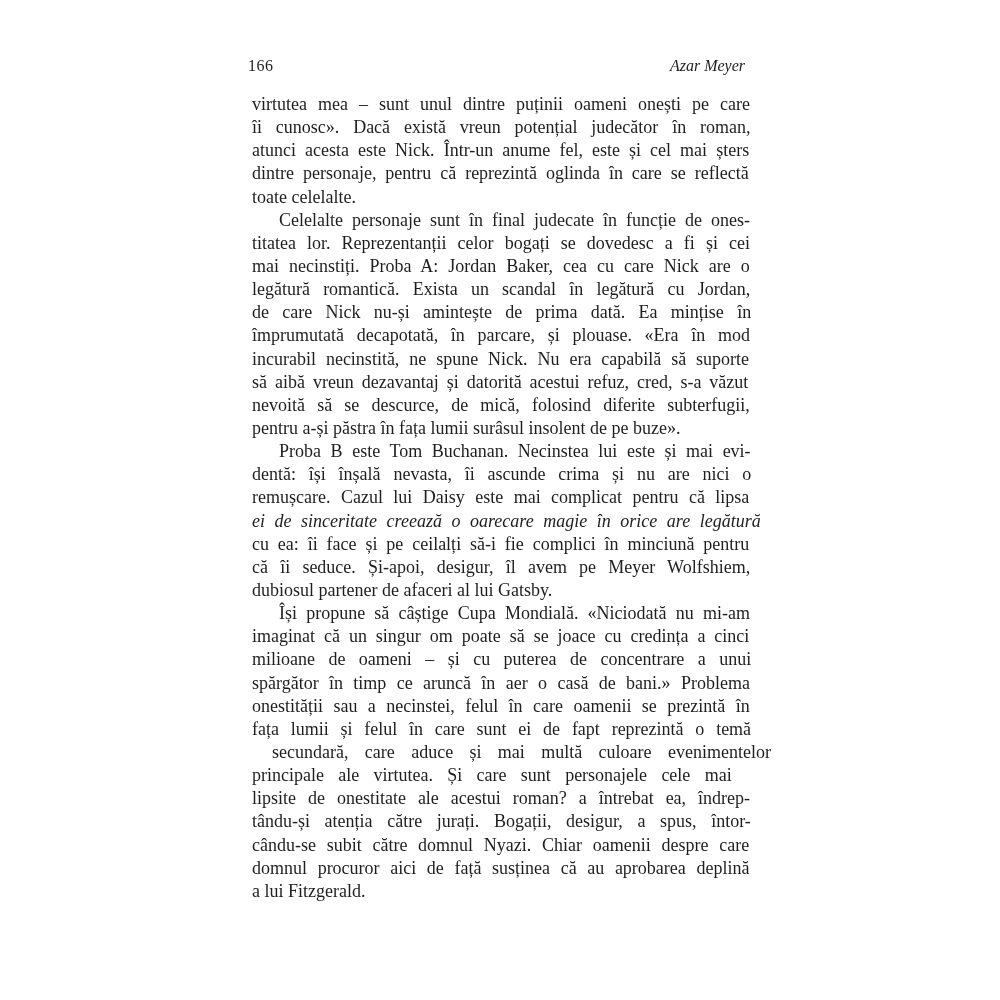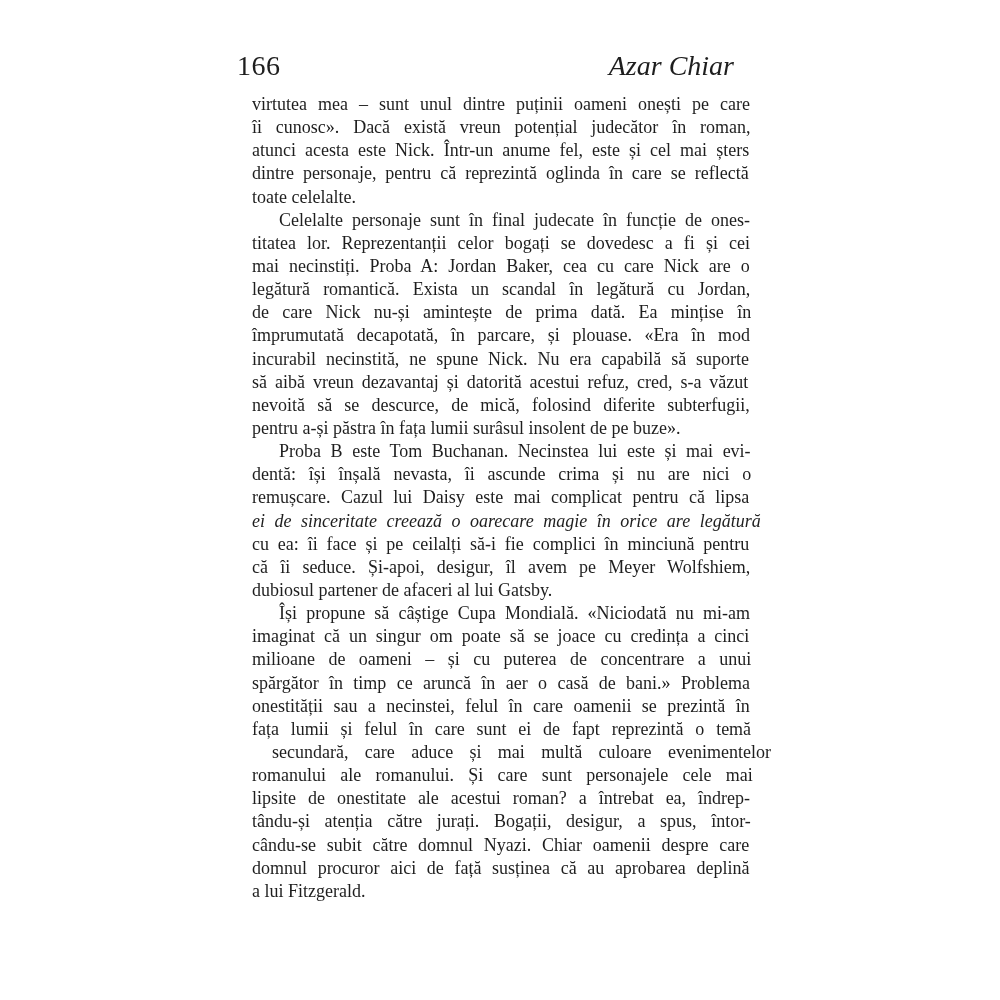--- a/index.html
+++ b/index.html
@@ -11,28 +11,28 @@
     position: relative;
     width: 1000px;
     height: 1000px;
     background: #ffffff;
     color: #1e1e1e;
     font-family: "Liberation Serif", "DejaVu Serif", serif;
     overflow: hidden;
   }
   .header {
     position: absolute;
-    left: 237px;
+    left: 248px;
     top: 54px;
     width: 522px;
     height: 24px;
     display: flex;
     justify-content: space-between;
     align-items: baseline;
-    font-size: 28px;
+    font-size: 16px;
     line-height: 24px;
   }
   .pagenum {
     letter-spacing: 0.5px;
   }
   .runhead {
     font-style: italic;
     margin-right: 25px;
   }
   .textblock {
@@ -55,21 +55,21 @@
     display: inline-block;
     white-space: nowrap;
   }
 </style>
 </head>
 <body>
 
 <div class="page">
   <div class="header">
     <span class="pagenum">166</span>
-    <span class="runhead">Azar Chiar</span>
+    <span class="runhead">Azar Meyer</span>
   </div>
   <div class="textblock" id="textblock">
       <div class="line"><span style="word-spacing: 6.50625px;">virtutea mea – sunt unul dintre puținii oameni onești pe care</span></div>
       <div class="line"><span style="word-spacing: 9.32422px;">îi cunosc». Dacă există vreun potențial judecător în roman,</span></div>
       <div class="line"><span style="word-spacing: 4.56392px;">atunci acesta este Nick. Într-un anume fel, este și cel mai șters</span></div>
       <div class="line"><span style="word-spacing: 4.42882px;">dintre personaje, pentru că reprezintă oglinda în care se reflectă</span></div>
       <div class="line last"><span>toate celelalte.</span></div>
       <div class="line indent"><span style="word-spacing: 4.52778px;">Celelalte personaje sunt în final judecate în funcție de ones-</span></div>
       <div class="line"><span style="word-spacing: 6.56562px;">titatea lor. Reprezentanții celor bogați se dovedesc a fi și cei</span></div>
       <div class="line"><span style="word-spacing: 5.46165px;">mai necinstiți. Proba A: Jordan Baker, cea cu care Nick are o</span></div>
@@ -87,20 +87,20 @@
       <div class="line"><span style="word-spacing: 4.37109px;">cu ea: îi face și pe ceilalți să-i fie complici în minciună pentru</span></div>
       <div class="line"><span style="word-spacing: 7.69792px;">că îi seduce. Și-apoi, desigur, îl avem pe Meyer Wolfshiem,</span></div>
       <div class="line last"><span>dubiosul partener de afaceri al lui Gatsby.</span></div>
       <div class="line indent"><span style="word-spacing: 4.69141px;">Își propune să câștige Cupa Mondială. «Niciodată nu mi-am</span></div>
       <div class="line"><span style="word-spacing: 4.45964px;">imaginat că un singur om poate să se joace cu credința a cinci</span></div>
       <div class="line"><span style="word-spacing: 8.94063px;">milioane de oameni – și cu puterea de concentrare a unui</span></div>
       <div class="line"><span style="word-spacing: 5.85511px;">spărgător în timp ce aruncă în aer o casă de bani.» Problema</span></div>
       <div class="line"><span style="word-spacing: 5.92969px;">onestității sau a necinstei, felul în care oamenii se prezintă în</span></div>
       <div class="line"><span style="word-spacing: 7.27344px;">fața lumii și felul în care sunt ei de fapt reprezintă o temă</span></div>
       <div class="line"><span style="word-spacing: 11.8705px; margin-left: 20px;">secundară, care aduce și mai multă culoare evenimentelor</span></div>
-      <div class="line"><span style="word-spacing: 9.78906px;">romanului ale romanului. Și care sunt personajele cele mai</span></div>
+      <div class="line"><span style="word-spacing: 9.78906px;">principale ale virtutea. Și care sunt personajele cele mai</span></div>
       <div class="line"><span style="word-spacing: 7.47222px;">lipsite de onestitate ale acestui roman? a întrebat ea, îndrep-</span></div>
       <div class="line"><span style="word-spacing: 10.1211px;">tându-și atenția către jurați. Bogații, desigur, a spus, întor-</span></div>
       <div class="line"><span style="word-spacing: 6.22656px;">cându-se subit către domnul Nyazi. Chiar oamenii despre care</span></div>
       <div class="line"><span style="word-spacing: 6.125px;">domnul procuror aici de față susținea că au aprobarea deplină</span></div>
       <div class="line last"><span>a lui Fitzgerald.</span></div>
     </div>
 </div>
 
 </body></html>

